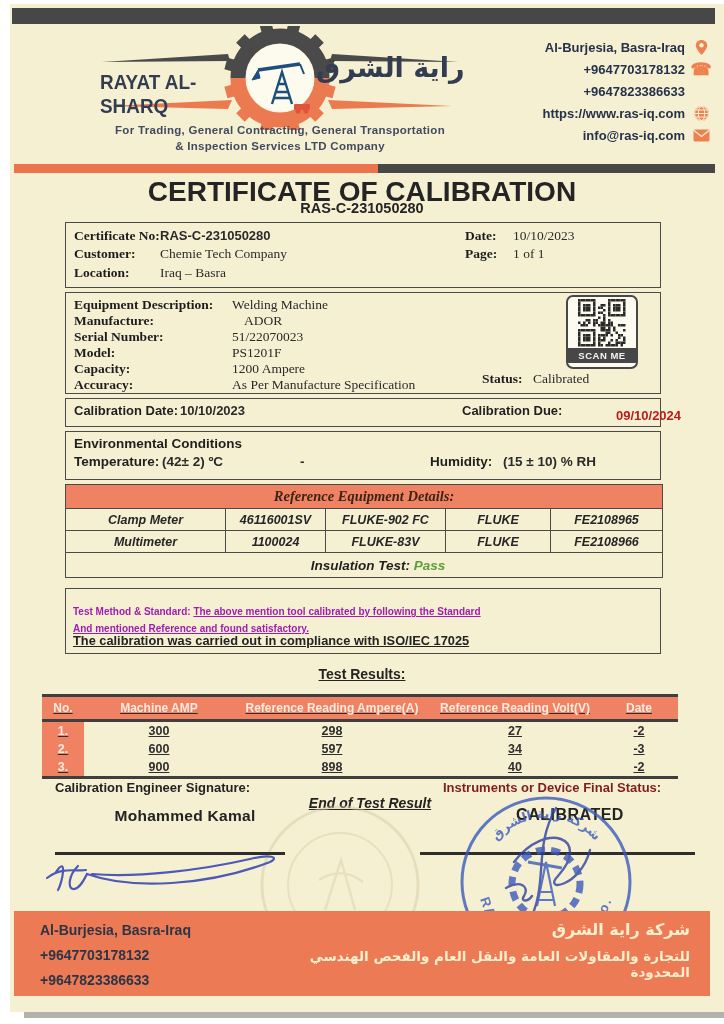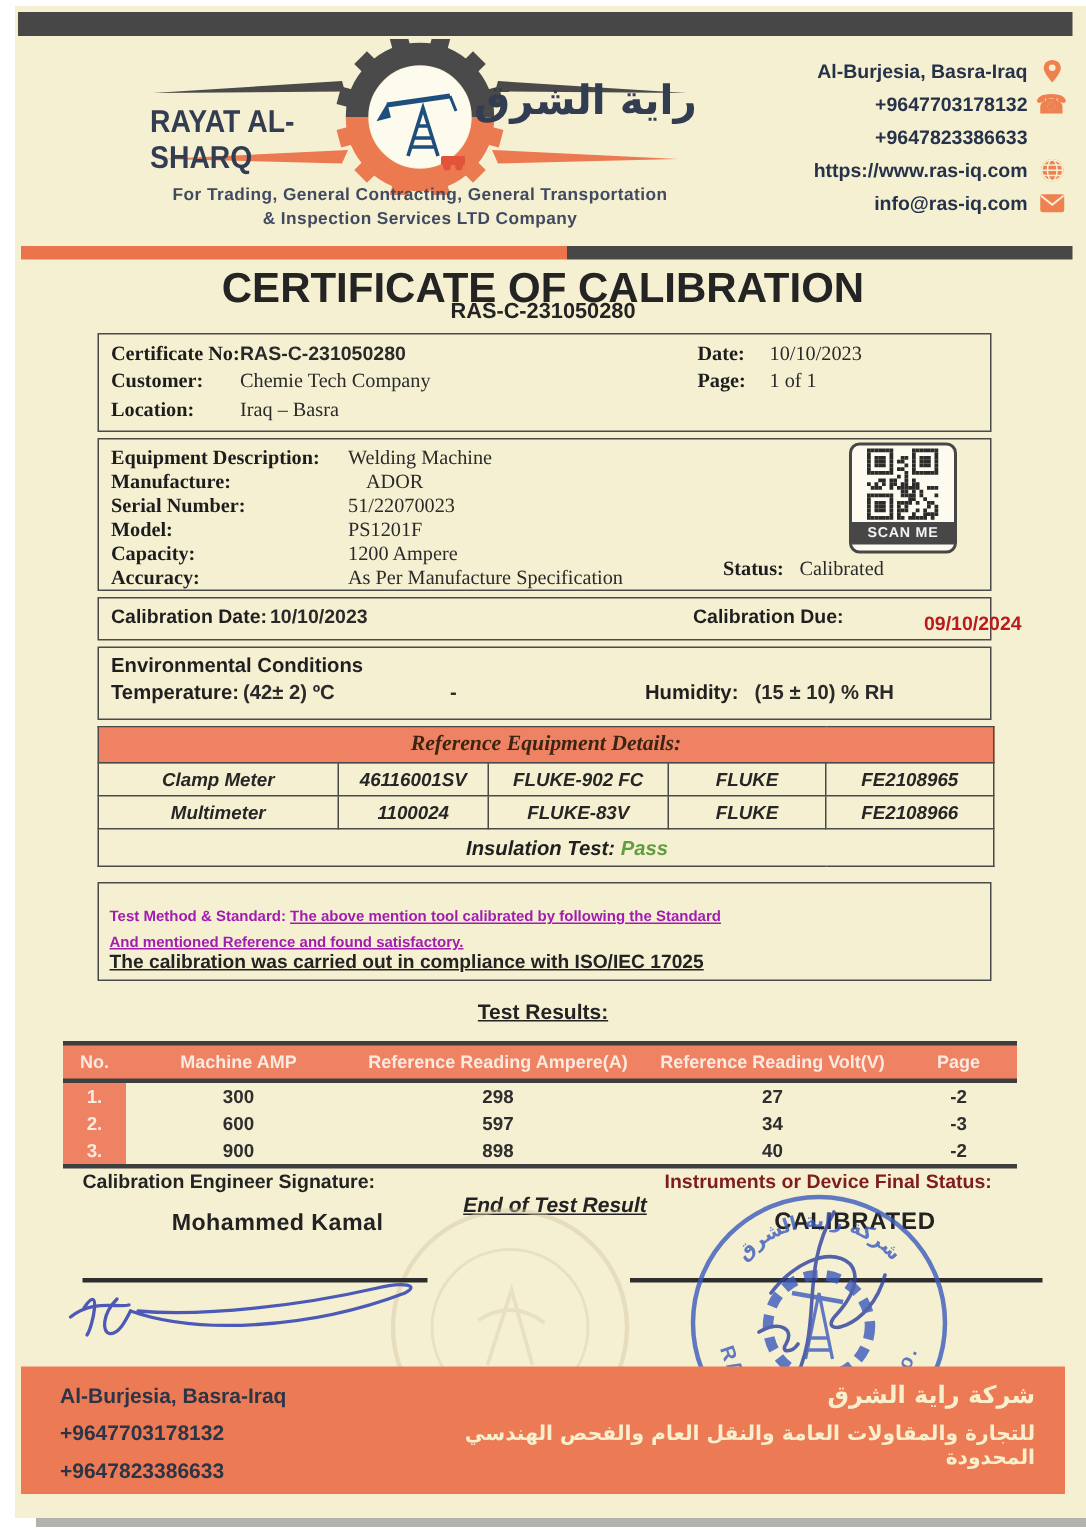--- a/index.html
+++ b/index.html
@@ -19,21 +19,21 @@
   .lbl-serif{font-family:"Liberation Serif",serif;font-weight:bold;color:#1d1d1d;font-size:13.5px;}
   .val-serif{font-family:"Liberation Serif",serif;color:#2a2a2a;font-size:13.5px;}
   table{border-collapse:collapse;}
   .reftable{width:597px;table-layout:fixed;font-size:12.5px;color:#262626;}
   .reftable td,.reftable th{border:1.6px solid #4a4a4a;text-align:center;padding:1px 2px;font-style:italic;}
   .reftable .title-row td{background:#ee8263;font-family:"Liberation Serif",serif;
        font-weight:bold;font-size:14.5px;color:#3d2413;height:21px;}
   .reftable .head-row td{font-weight:bold;height:20px;background:transparent;}
   .reftable .data-row td{height:19px;font-weight:600;}
   .reftable .ins-row td{height:22px;font-size:13.5px;}
-  .restable{width:636px;table-layout:fixed;font-size:12.5px;color:#2e2e2e;}
+  .restable{width:636px;table-layout:fixed;font-size:12.5px;color:#2e2e2e;text-decoration:underline;}
   .restable td{text-align:center;padding:0;}
   .restable .head td{background:#ee8263;color:#fbeadf;font-weight:bold;height:22px;
        border-top:3px solid #3f3f3f;border-bottom:3px solid #3f3f3f;font-size:12px;}
   .restable .body-row td{height:18px;font-weight:600;}
   .restable .body-row td.no-cell{background:#ee8263;color:#fbeadf;font-weight:bold;}
   .restable .last td{border-bottom:3px solid #3f3f3f;}
   .sigline{position:absolute;height:2.5px;background:#2e2e2e;}
   .ftr-txt{color:#2c3547;font-weight:bold;font-size:14px;line-height:25px;}
 </style>
 </head>
@@ -422,21 +422,21 @@
         <col style="width:196px">
         <col style="width:170px">
         <col style="width:78px">
       </colgroup>
     <tbody>
         <tr class="head">
       <td>No.</td>
       <td>Machine AMP</td>
       <td>Reference Reading Ampere(A)</td>
       <td>Reference Reading Volt(V)</td>
-      <td>Page</td>
+      <td>Date</td>
     </tr>
     <tr class="body-row">
       <td class="no-cell">1.</td>
       <td>300</td>
       <td>298</td>
       <td>27</td>
       <td>-2</td>
     </tr>
     <tr class="body-row">
       <td class="no-cell">2.</td>

